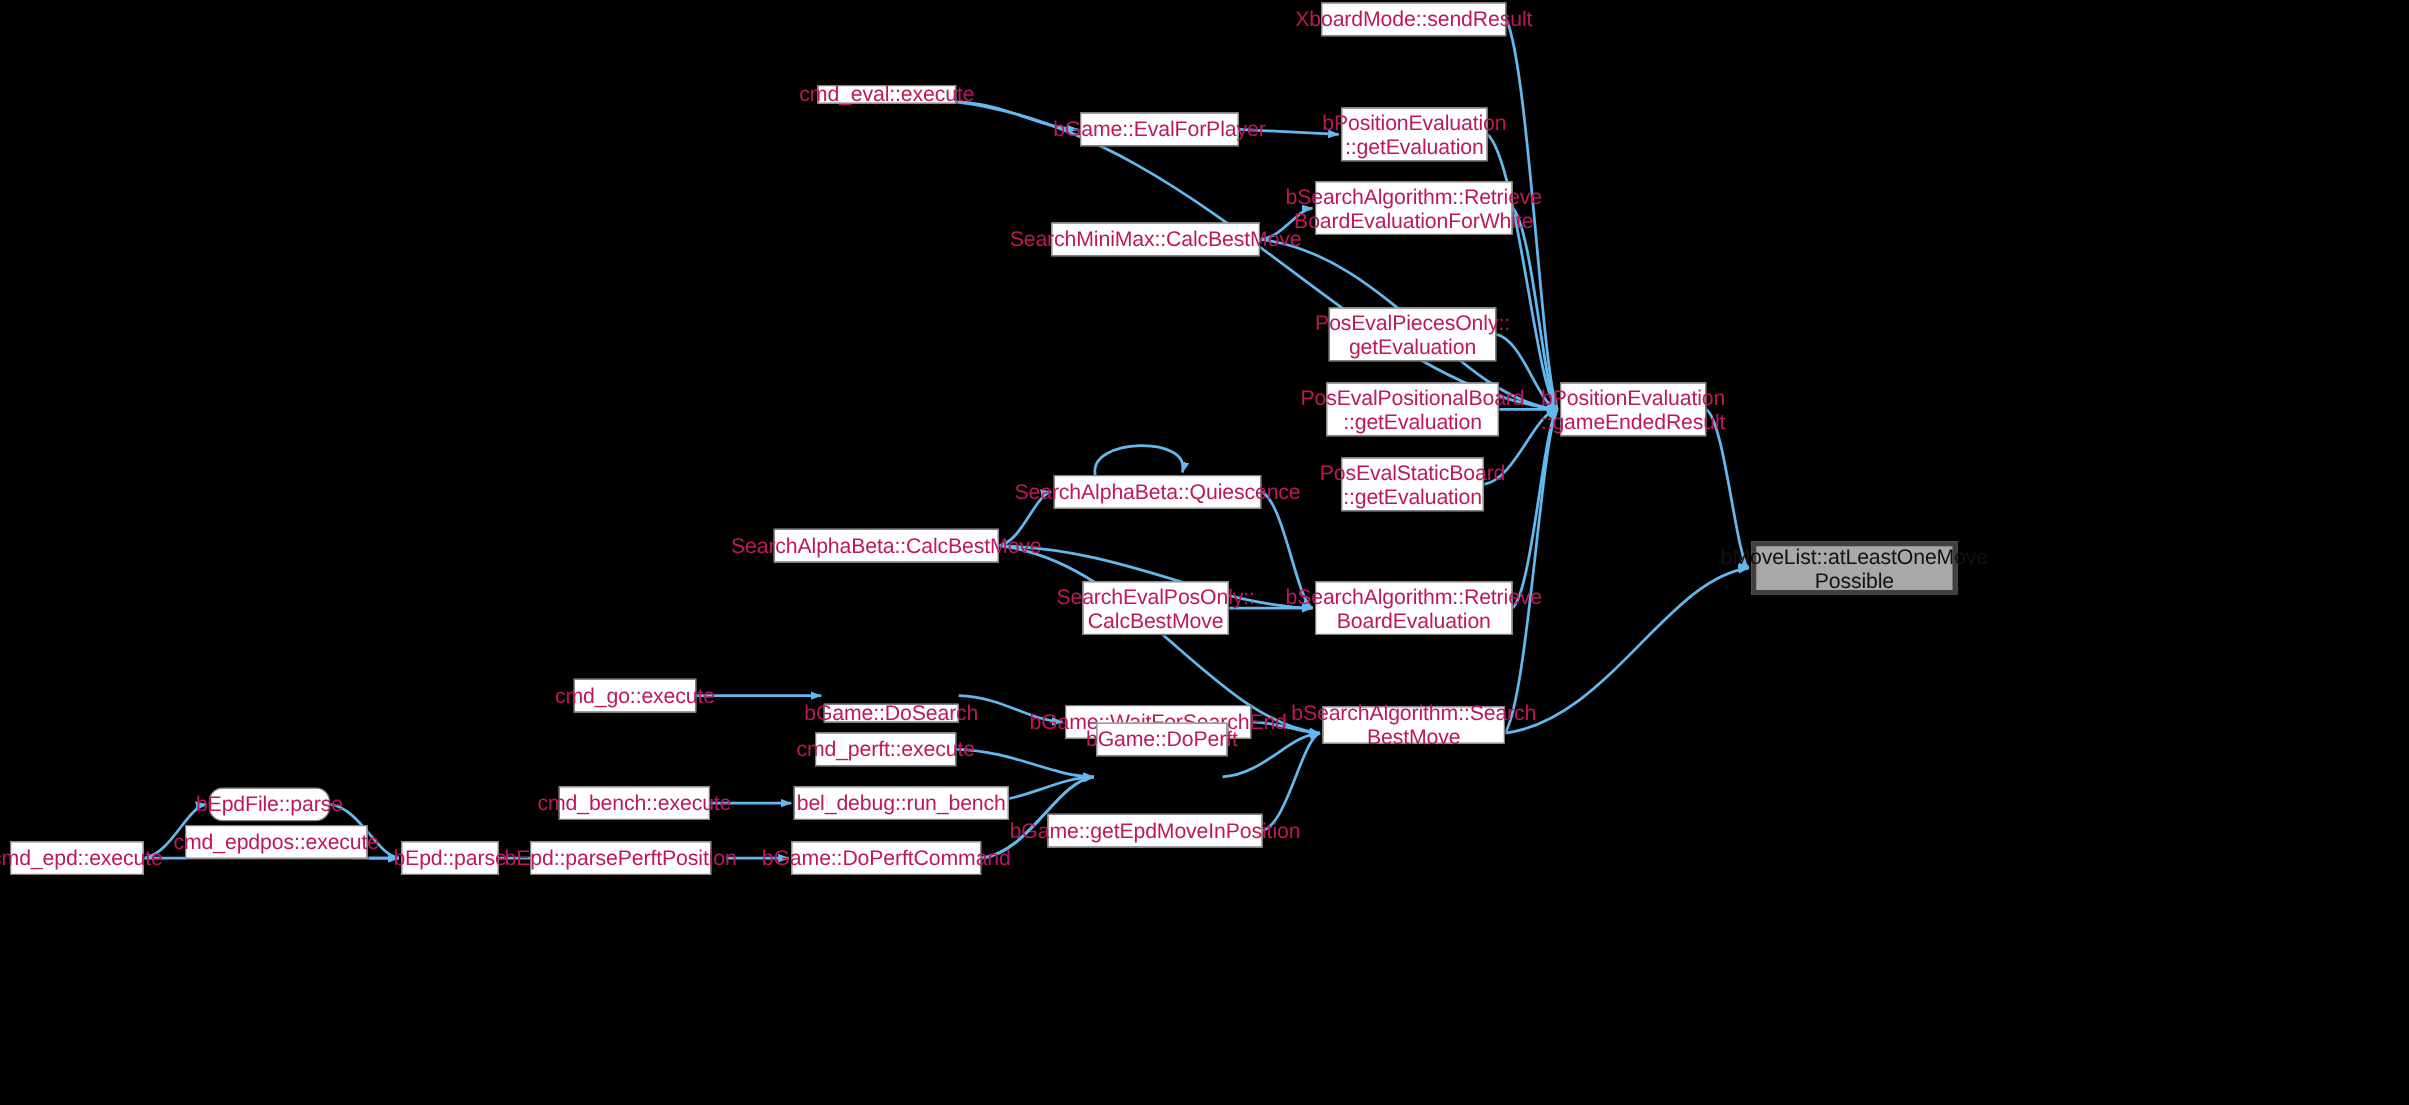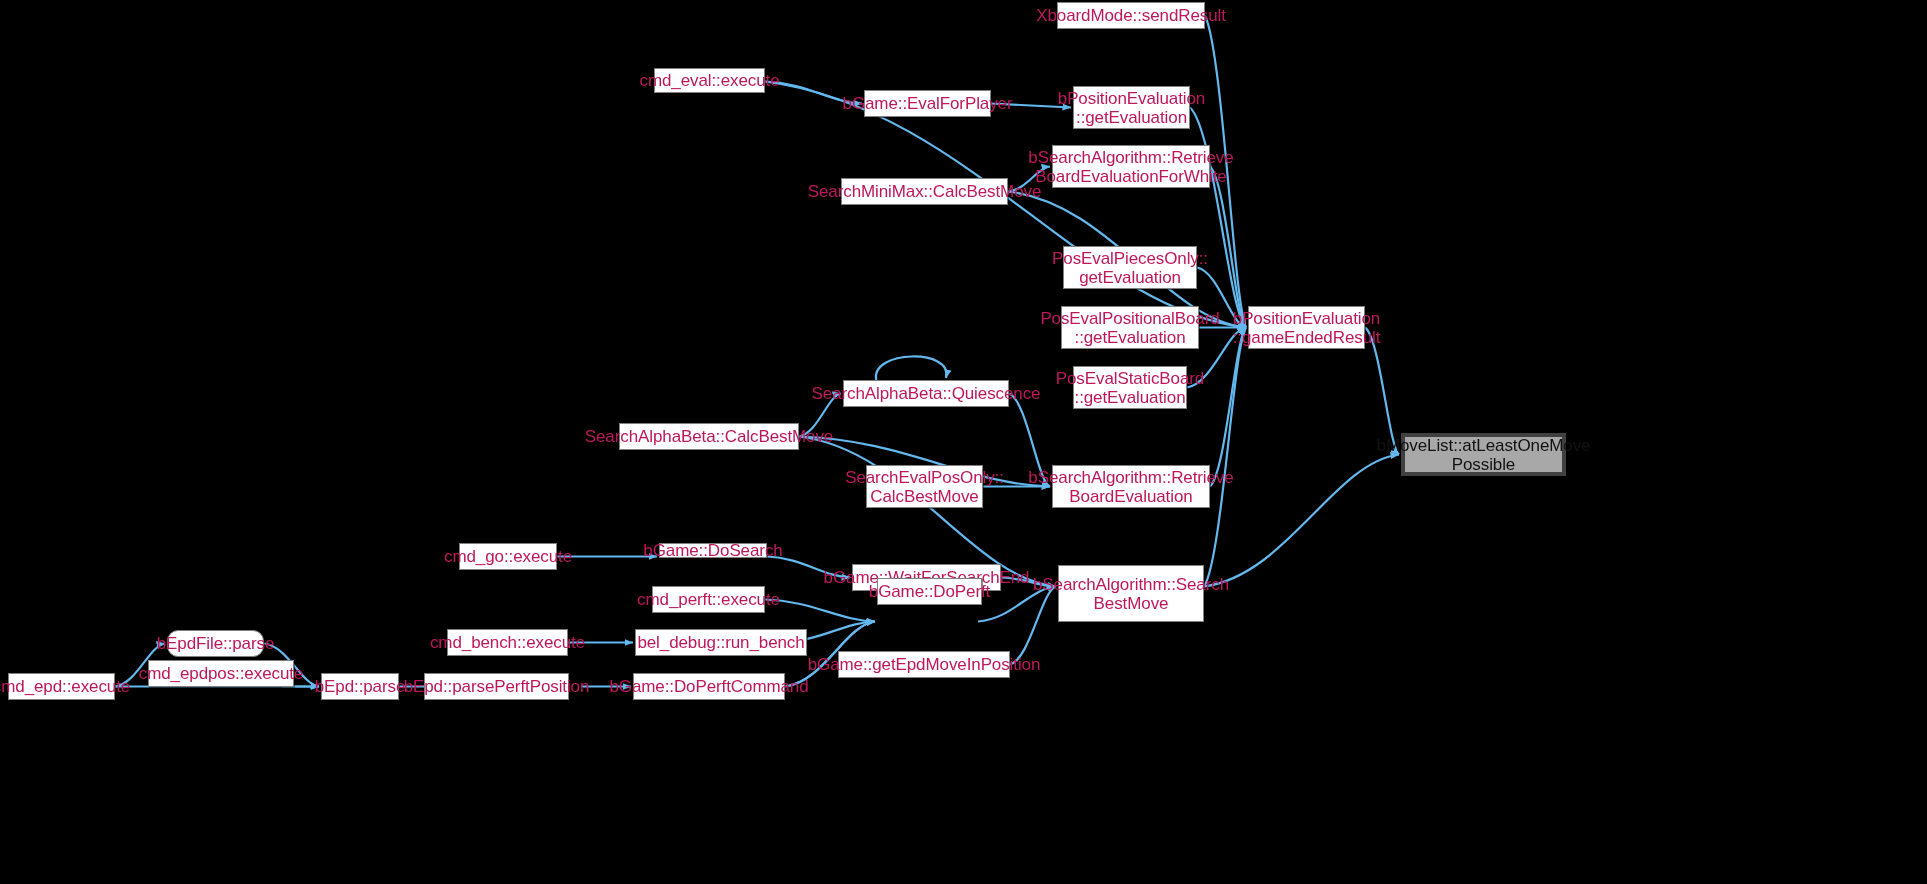--- a/index.html
+++ b/index.html
@@ -103,21 +103,21 @@
         <path d="M 115 686.5 L 319 686.5" fill="none" stroke="#63b8ee" stroke-width="2.2" marker-end="url(#arrowhead)"></path>
         <path d="M 264 643.5 C 287.94 646.2182142857143, 301.62 684.5066428571429, 319 686.5" fill="none" stroke="#63b8ee" stroke-width="2.2" marker-end="url(#arrowhead)"></path>
         <path d="M 282 686.5 L 319 686.5" fill="none" stroke="#63b8ee" stroke-width="2.2" marker-end="url(#arrowhead)"></path>
         <path d="M 399 686.5 L 434 686.5" fill="none" stroke="#63b8ee" stroke-width="2.2" marker-end="url(#arrowhead)"></path>
         <path d="M 581 686.5 L 631 686.5" fill="none" stroke="#63b8ee" stroke-width="2.2" marker-end="url(#arrowhead)"></path>
         <path d="M 785 686.5 C 823.64 682.0846428571429, 845.72 624.7379285714286, 875 621.5" fill="none" stroke="#63b8ee" stroke-width="2.2" marker-end="url(#arrowhead)"></path>
       </g>
   </svg>
   <div id="node-layer">
       <div class="node" style="left: 1057px; top: 2px; width: 148px; height: 27px;"><span class="node-label">XboardMode::sendResult</span></div>
-      <div class="node" style="left: 654px; top: 68px; width: 111px; height: 25px;"><span class="node-label">cmd_eval::execute</span></div>
+      <div class="node" style="left: 654px; top: 68px; width: 111px; height: 15px;"><span class="node-label">cmd_eval::execute</span></div>
       <div class="node" style="left: 864px; top: 90px; width: 127px; height: 27px;"><span class="node-label">bGame::EvalForPlayer</span></div>
       <div class="node" style="left: 1073px; top: 86px; width: 117px; height: 43px;"><span class="node-label">bPositionEvaluation
 ::getEvaluation</span></div>
       <div class="node" style="left: 1052px; top: 145px; width: 158px; height: 43px;"><span class="node-label">bSearchAlgorithm::Retrieve
 BoardEvaluationForWhite</span></div>
       <div class="node" style="left: 841px; top: 178px; width: 167px; height: 27px;"><span class="node-label">SearchMiniMax::CalcBestMove</span></div>
       <div class="node" style="left: 1063px; top: 246px; width: 134px; height: 43px;"><span class="node-label">PosEvalPiecesOnly::
 getEvaluation</span></div>
       <div class="node" style="left: 1061px; top: 306px; width: 138px; height: 43px;"><span class="node-label">PosEvalPositionalBoard
 ::getEvaluation</span></div>
@@ -127,23 +127,23 @@
 ::getEvaluation</span></div>
       <div class="node" style="left: 843px; top: 380px; width: 166px; height: 27px;"><span class="node-label">SearchAlphaBeta::Quiescence</span></div>
       <div class="node" style="left: 619px; top: 423px; width: 180px; height: 27px;"><span class="node-label">SearchAlphaBeta::CalcBestMove</span></div>
       <div class="node highlight" style="left: 1401px; top: 433px; width: 165px; height: 43px;"><span class="node-label">bMoveList::atLeastOneMove
 Possible</span></div>
       <div class="node" style="left: 866px; top: 465px; width: 117px; height: 43px;"><span class="node-label">SearchEvalPosOnly::
 CalcBestMove</span></div>
       <div class="node" style="left: 1052px; top: 465px; width: 158px; height: 43px;"><span class="node-label">bSearchAlgorithm::Retrieve
 BoardEvaluation</span></div>
       <div class="node" style="left: 459px; top: 543px; width: 98px; height: 27px;"><span class="node-label">cmd_go::execute</span></div>
-      <div class="node" style="left: 659px; top: 543px; width: 108px; height: 15px;"><span class="node-label">bGame::DoSearch</span></div>
+      <div class="node" style="left: 659px; top: 563px; width: 108px; height: 15px;"><span class="node-label">bGame::DoSearch</span></div>
       <div class="node" style="left: 852px; top: 564px; width: 149px; height: 27px;"><span class="node-label">bGame::WaitForSearchEnd</span></div>
-      <div class="node" style="left: 1058px; top: 565px; width: 146px; height: 57px;"><span class="node-label">bSearchAlgorithm::Search
+      <div class="node" style="left: 1058px; top: 565px; width: 146px; height: 30px;"><span class="node-label">bSearchAlgorithm::Search
 BestMove</span></div>
       <div class="node" style="left: 652px; top: 586px; width: 113px; height: 27px;"><span class="node-label">cmd_perft::execute</span></div>
       <div class="node" style="left: 877px; top: 578px; width: 105px; height: 27px; text-align: center;"><span class="node-label">bGame::DoPerft</span></div>
       <div class="node" style="left: 447px; top: 629px; width: 121px; height: 27px;"><span class="node-label">cmd_bench::execute</span></div>
       <div class="node" style="left: 635px; top: 629px; width: 172px; height: 27px;"><span class="node-label">bel_debug::run_bench</span></div>
       <div class="node" style="left: 167px; top: 630px; width: 97px; height: 27px; border-radius: 11px;"><span class="node-label">bEpdFile::parse</span></div>
       <div class="node" style="left: 838px; top: 651px; width: 172px; height: 27px;"><span class="node-label">bGame::getEpdMoveInPosition</span></div>
       <div class="node" style="left: 8px; top: 673px; width: 107px; height: 27px;"><span class="node-label">cmd_epd::execute</span></div>
       <div class="node" style="left: 148px; top: 660px; width: 146px; height: 27px;"><span class="node-label">cmd_epdpos::execute</span></div>
       <div class="node" style="left: 321px; top: 673px; width: 78px; height: 27px;"><span class="node-label">bEpd::parse</span></div>

